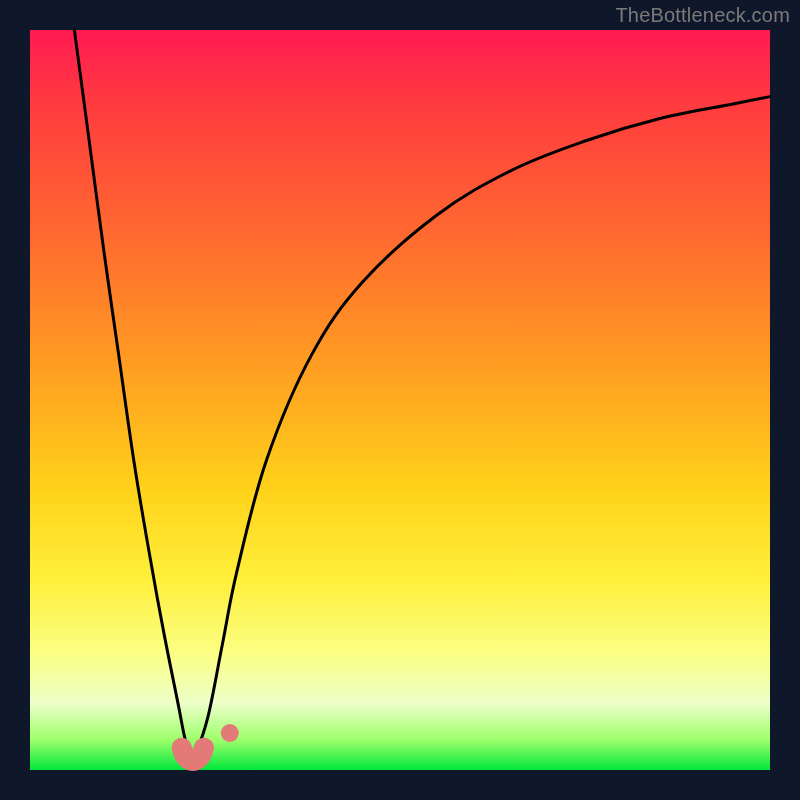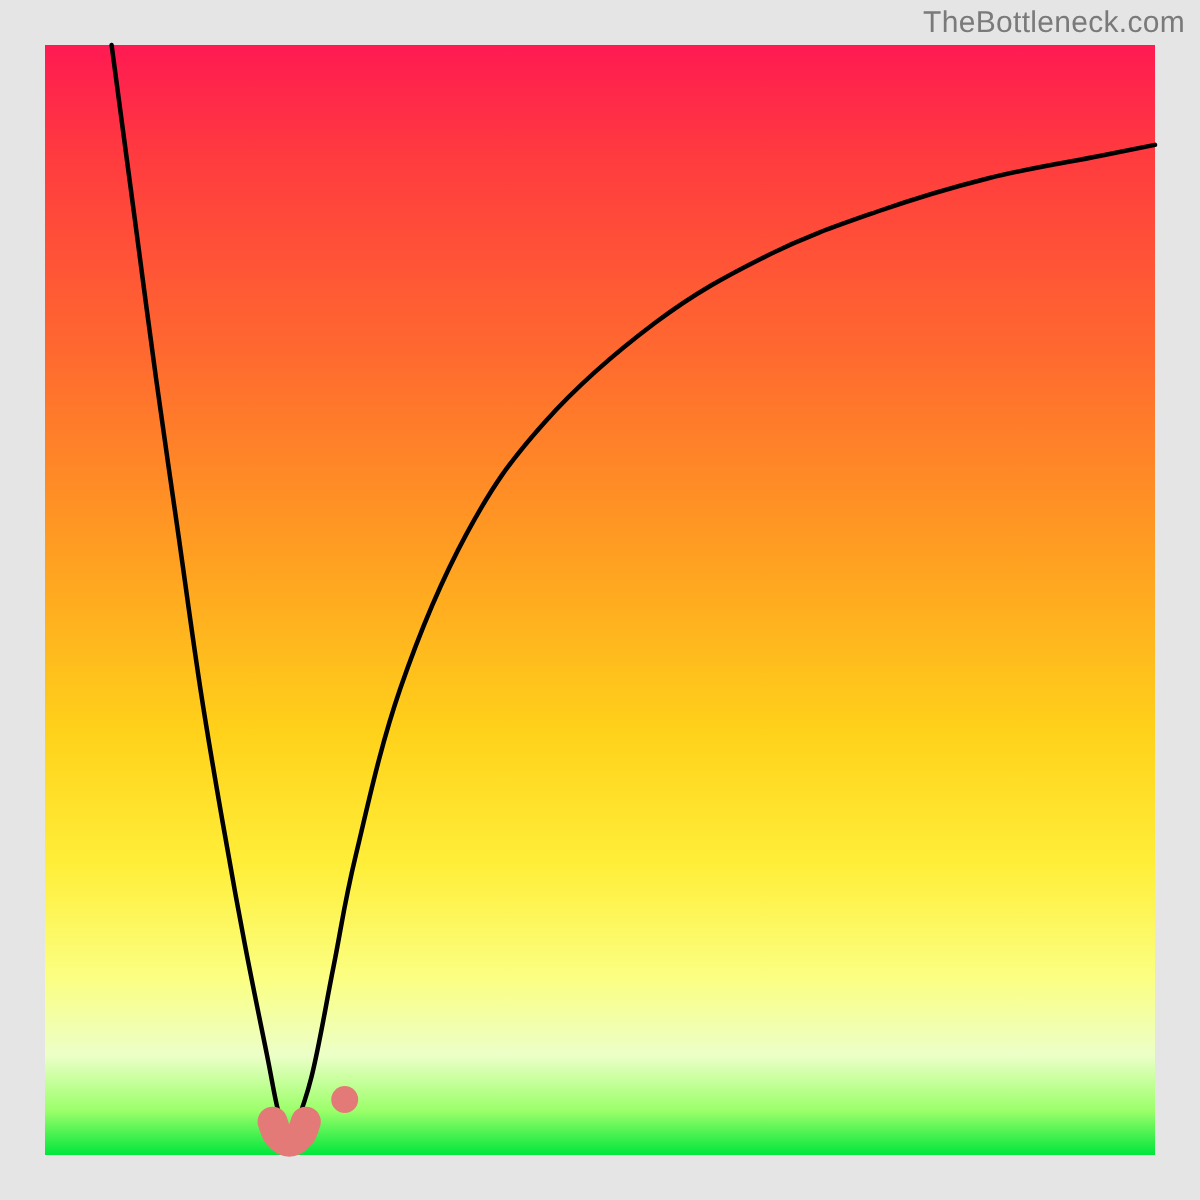--- a/index.html
+++ b/index.html
@@ -9,21 +9,21 @@
     height: 800px;
     background: #000;
     overflow: hidden;
   }
   .frame {
     position: absolute;
     left: 0;
     top: 0;
     width: 800px;
     height: 800px;
-    background: #e5e5e5;
+    background: #0f172a;
   }
   .plot-area {
     position: absolute;
     left: 30px;
     top: 30px;
     width: 740px;
     height: 740px;
     
     background: linear-gradient(
       to bottom,

